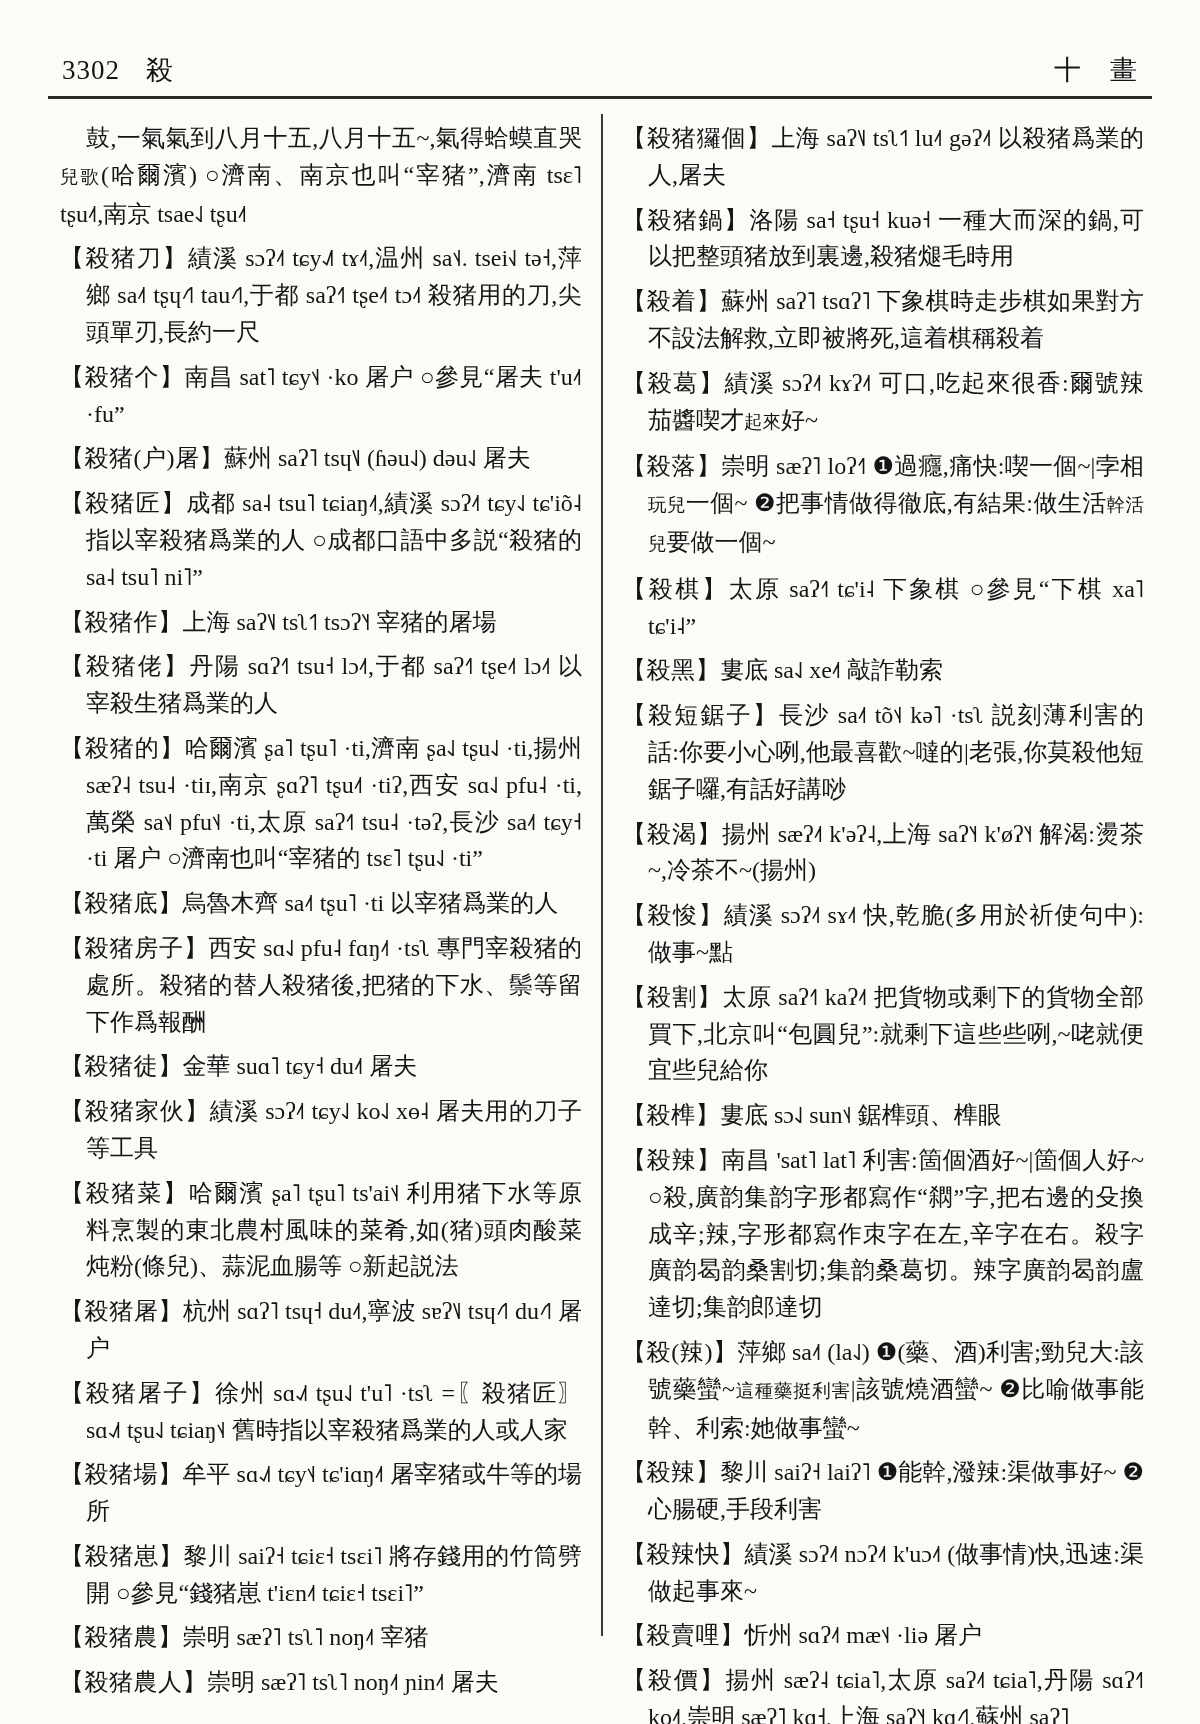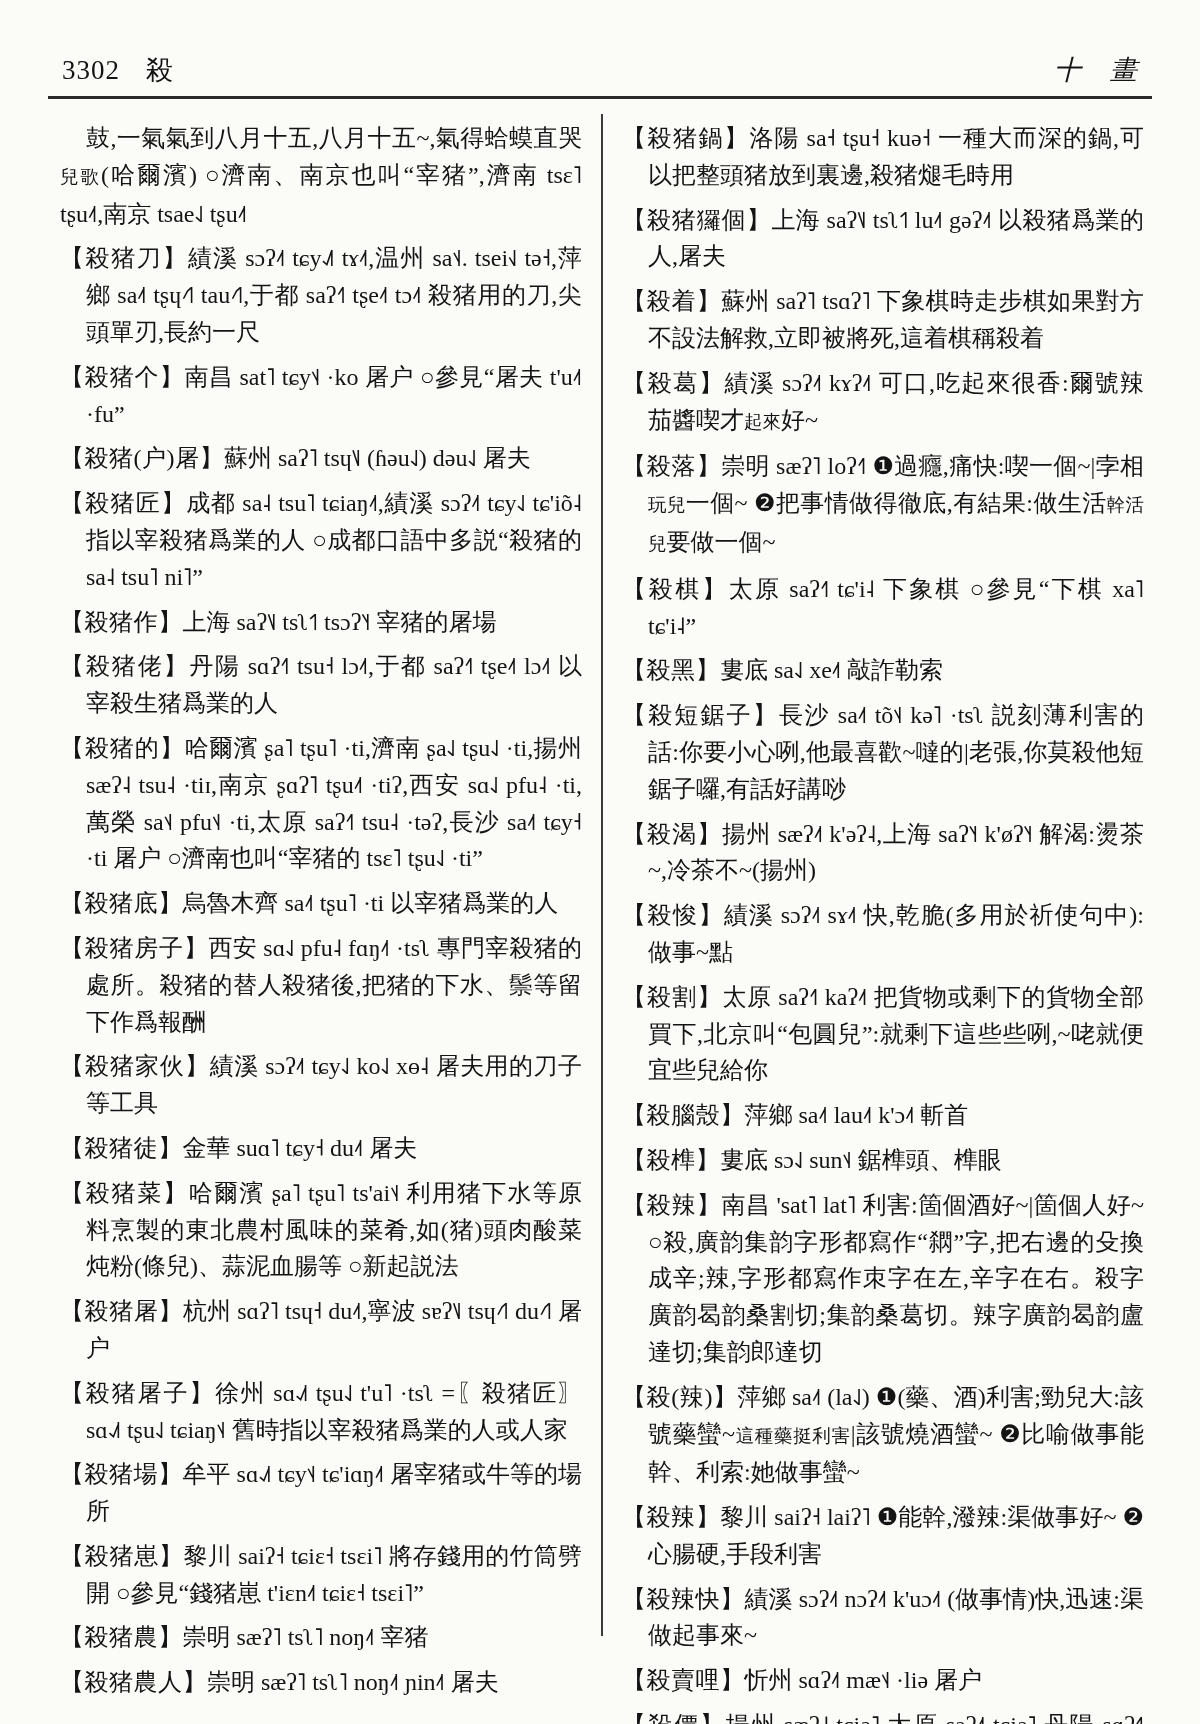--- a/index.html
+++ b/index.html
@@ -11,21 +11,21 @@
     position:relative;
     overflow:hidden;
   }
   .page{position:absolute;inset:0;}
   .running-head{
     position:absolute;top:52px;left:62px;right:62px;
     display:flex;justify-content:space-between;align-items:baseline;
     font-size:27px;letter-spacing:1px;
   }
   .running-head .left span{margin-right:26px;}
-  .running-head .right span{margin-left:18px;font-style:italic;}
+  .running-head .right span{margin-left:18px;}
   .head-rule{
     position:absolute;top:96px;left:48px;right:48px;
     height:0;border-top:3px solid #2b2b2b;
   }
   .columns{
     position:absolute;top:112px;left:52px;right:46px;
     display:flex;
   }
   .col{
     width:538px;
@@ -68,44 +68,43 @@
         <p class="intro"><span class="seg">鼓,一氣氣到八月十五,八月十五~,氣得蛤蟆直哭</span><span class="small">兒歌</span><span class="seg">(哈爾濱) ○濟南、南京也叫“宰猪”,濟南 tsɛ˥ tʂu˨˦,南京 tsae˨˩ tʂu˨˦</span></p>
         <p class="entry"><span class="head">【殺猪刀】</span><span class="seg">績溪 sɔʔ˨˦ tɕy˨˩˥ tɤ˨˦,温州 sa˦˨. tsei˧˩ tə˧,萍鄉 sa˨˦ tʂɥ˨˦˥ tau˨˦˥,于都 saʔ˧˥ tʂe˨˦ tɔ˨˦ 殺猪用的刀,尖頭單刃,長約一尺</span></p>
         <p class="entry"><span class="head">【殺猪个】</span><span class="seg">南昌 sat˥ tɕy˦˨ ·ko 屠户 ○參見“屠夫 t'u˨˦ ·fu”</span></p>
         <p class="entry"><span class="head">【殺猪(户)屠】</span><span class="seg">蘇州 saʔ˥ tsɥ˥˩ (ɦəu˨˩) dəu˨˩ 屠夫</span></p>
         <p class="entry"><span class="head">【殺猪匠】</span><span class="seg">成都 sa˨ tsu˥ tɕiaŋ˨˦,績溪 sɔʔ˨˦ tɕy˨˩ tɕ'iõ˨ 指以宰殺猪爲業的人 ○成都口語中多説“殺猪的 sa˨ tsu˥ ni˥”</span></p>
         <p class="entry"><span class="head">【殺猪作】</span><span class="seg">上海 saʔ˥˩ tsʅ˦˥ tsɔʔ˥˧ 宰猪的屠場</span></p>
         <p class="entry"><span class="head">【殺猪佬】</span><span class="seg">丹陽 sɑʔ˧˥ tsu˧ lɔ˨˦,于都 saʔ˧˥ tʂe˨˦ lɔ˨˦ 以宰殺生猪爲業的人</span></p>
         <p class="entry"><span class="head">【殺猪的】</span><span class="seg">哈爾濱 ʂa˥ tʂu˥ ·ti,濟南 ʂa˨˩ tʂu˨˩ ·ti,揚州 sæʔ˨ tsu˨ ·tiɪ,南京 ʂɑʔ˥ tʂu˨˦ ·tiʔ,西安 sɑ˨˩ pfu˨ ·ti,萬榮 sa˦˨ pfu˦˨ ·ti,太原 saʔ˧˥ tsu˨ ·təʔ,長沙 sa˨˦ tɕy˧ ·ti 屠户 ○濟南也叫“宰猪的 tsɛ˥ tʂu˨˩ ·ti”</span></p>
         <p class="entry"><span class="head">【殺猪底】</span><span class="seg">烏魯木齊 sa˨˦ tʂu˥ ·ti 以宰猪爲業的人</span></p>
         <p class="entry"><span class="head">【殺猪房子】</span><span class="seg">西安 sɑ˨˩ pfu˨ fɑŋ˨˦ ·tsʅ 專門宰殺猪的處所。殺猪的替人殺猪後,把猪的下水、鬃等留下作爲報酬</span></p>
+        <p class="entry"><span class="head">【殺猪徒】</span><span class="seg">金華 suɑ˥ tɕy˧ du˨˦ 屠夫</span></p>
         <p class="entry"><span class="head">【殺猪家伙】</span><span class="seg">績溪 sɔʔ˨˦ tɕy˨˩ ko˨˩ xɵ˨ 屠夫用的刀子等工具</span></p>
-        <p class="entry"><span class="head">【殺猪徒】</span><span class="seg">金華 suɑ˥ tɕy˧ du˨˦ 屠夫</span></p>
         <p class="entry"><span class="head">【殺猪菜】</span><span class="seg">哈爾濱 ʂa˥ tʂu˥ ts'ai˦˨ 利用猪下水等原料烹製的東北農村風味的菜肴,如(猪)頭肉酸菜炖粉(條兒)、蒜泥血腸等 ○新起説法</span></p>
         <p class="entry"><span class="head">【殺猪屠】</span><span class="seg">杭州 sɑʔ˥ tsɥ˧ du˨˦,寧波 sɐʔ˥˩ tsɥ˨˦˥ du˨˦˥ 屠户</span></p>
         <p class="entry"><span class="head">【殺猪屠子】</span><span class="seg">徐州 sɑ˨˩˦ tʂu˨˩ t'u˥ ·tsʅ =〖殺猪匠〗sɑ˨˩˦ tʂu˨˩ tɕiaŋ˦˨ 舊時指以宰殺猪爲業的人或人家</span></p>
         <p class="entry"><span class="head">【殺猪場】</span><span class="seg">牟平 sɑ˨˩˦ tɕy˦˨ tɕ'iɑŋ˨˦ 屠宰猪或牛等的場所</span></p>
         <p class="entry"><span class="head">【殺猪崽】</span><span class="seg">黎川 saiʔ˧ tɕiɛ˧ tsɛi˥ 將存錢用的竹筒劈開 ○參見“錢猪崽 t'iɛn˨˦ tɕiɛ˧ tsɛi˥”</span></p>
         <p class="entry"><span class="head">【殺猪農】</span><span class="seg">崇明 sæʔ˥ tsʅ˥ noŋ˨˦ 宰猪</span></p>
         <p class="entry"><span class="head">【殺猪農人】</span><span class="seg">崇明 sæʔ˥ tsʅ˥ noŋ˨˦ ɲin˨˦ 屠夫</span></p>
       </div>
     <div class="col-divider"></div>
     <div class="col" id="col-right">
+        <p class="entry"><span class="head">【殺猪玀個】</span><span class="seg">上海 saʔ˥˩ tsʅ˦˥ lu˨˦ gəʔ˨˦ 以殺猪爲業的人,屠夫</span></p>
         <p class="entry"><span class="head">【殺猪鍋】</span><span class="seg">洛陽 sa˧ tʂu˧ kuə˧ 一種大而深的鍋,可以把整頭猪放到裏邊,殺猪煺毛時用</span></p>
-        <p class="entry"><span class="head">【殺猪玀個】</span><span class="seg">上海 saʔ˥˩ tsʅ˦˥ lu˨˦ gəʔ˨˦ 以殺猪爲業的人,屠夫</span></p>
         <p class="entry"><span class="head">【殺着】</span><span class="seg">蘇州 saʔ˥ tsɑʔ˥ 下象棋時走步棋如果對方不設法解救,立即被將死,這着棋稱殺着</span></p>
         <p class="entry"><span class="head">【殺葛】</span><span class="seg">績溪 sɔʔ˨˦ kɤʔ˨˦ 可口,吃起來很香:爾號辣茄醬喫才</span><span class="small">起來</span><span class="seg">好~</span></p>
         <p class="entry"><span class="head">【殺落】</span><span class="seg">崇明 sæʔ˥ loʔ˧˥ ❶過癮,痛快:喫一個~|孛相</span><span class="small">玩兒</span><span class="seg">一個~ ❷把事情做得徹底,有結果:做生活</span><span class="small">幹活兒</span><span class="seg">要做一個~</span></p>
         <p class="entry"><span class="head">【殺棋】</span><span class="seg">太原 saʔ˧˥ tɕ'i˨ 下象棋 ○參見“下棋 xa˥ tɕ'i˨”</span></p>
         <p class="entry"><span class="head">【殺黑】</span><span class="seg">婁底 sa˨˩ xe˨˦ 敲詐勒索</span></p>
         <p class="entry"><span class="head">【殺短鋸子】</span><span class="seg">長沙 sa˨˦ tõ˦˨ kə˥ ·tsʅ 説刻薄利害的話:你要小心咧,他最喜歡~噠的|老張,你莫殺他短鋸子囉,有話好講唦</span></p>
         <p class="entry"><span class="head">【殺渴】</span><span class="seg">揚州 sæʔ˨˦ k'əʔ˨,上海 saʔ˥˧ k'øʔ˥˧ 解渴:燙茶~,冷茶不~(揚州)</span></p>
         <p class="entry"><span class="head">【殺悛】</span><span class="seg">績溪 sɔʔ˨˦ sɤ˨˦ 快,乾脆(多用於祈使句中):做事~點</span></p>
         <p class="entry"><span class="head">【殺割】</span><span class="seg">太原 saʔ˧˥ kaʔ˨˦ 把貨物或剩下的貨物全部買下,北京叫“包圓兒”:就剩下這些些咧,~咾就便宜些兒給你</span></p>
-        <p class="entry"><span class="head">【殺腦殼】</span><span class="seg">萍鄉 sa˨˦ lau˨˦ k'ɔ˨˦ 斬首</span></p>
         <p class="entry"><span class="head">【殺榫】</span><span class="seg">婁底 sɔ˨˩ sun˦˨ 鋸榫頭、榫眼</span></p>
         <p class="entry"><span class="head">【殺辣】</span><span class="seg">南昌 'sat˥ lat˥ 利害:箇個酒好~|箇個人好~ ○殺,廣韵集韵字形都寫作“閷”字,把右邊的殳換成辛;辣,字形都寫作朿字在左,辛字在右。殺字廣韵曷韵桑割切;集韵桑葛切。辣字廣韵曷韵盧達切;集韵郎達切</span></p>
         <p class="entry"><span class="head">【殺(辣)】</span><span class="seg">萍鄉 sa˨˦ (la˨˩) ❶(藥、酒)利害;勁兒大:該號藥蠻~</span><span class="small">這種藥挺利害</span><span class="seg">|該號燒酒蠻~ ❷比喻做事能幹、利索:她做事蠻~</span></p>
         <p class="entry"><span class="head">【殺辣】</span><span class="seg">黎川 saiʔ˧ laiʔ˥ ❶能幹,潑辣:渠做事好~ ❷心腸硬,手段利害</span></p>
         <p class="entry"><span class="head">【殺辣快】</span><span class="seg">績溪 sɔʔ˨˦ nɔʔ˨˦ k'uɔ˨˦ (做事情)快,迅速:渠做起事來~</span></p>
         <p class="entry"><span class="head">【殺賣哩】</span><span class="seg">忻州 sɑʔ˨˦ mæ˦˨ ·liə 屠户</span></p>
         <p class="entry"><span class="head">【殺價】</span><span class="seg">揚州 sæʔ˨ tɕia˥,太原 saʔ˨˦ tɕia˥,丹陽 sɑʔ˧˥ ko˨˦,崇明 sæʔ˥ kɑ˧,上海 saʔ˥˧ kɑ˨˦˥,蘇州 saʔ˥</span></p>
       </div>
   </div>
 

